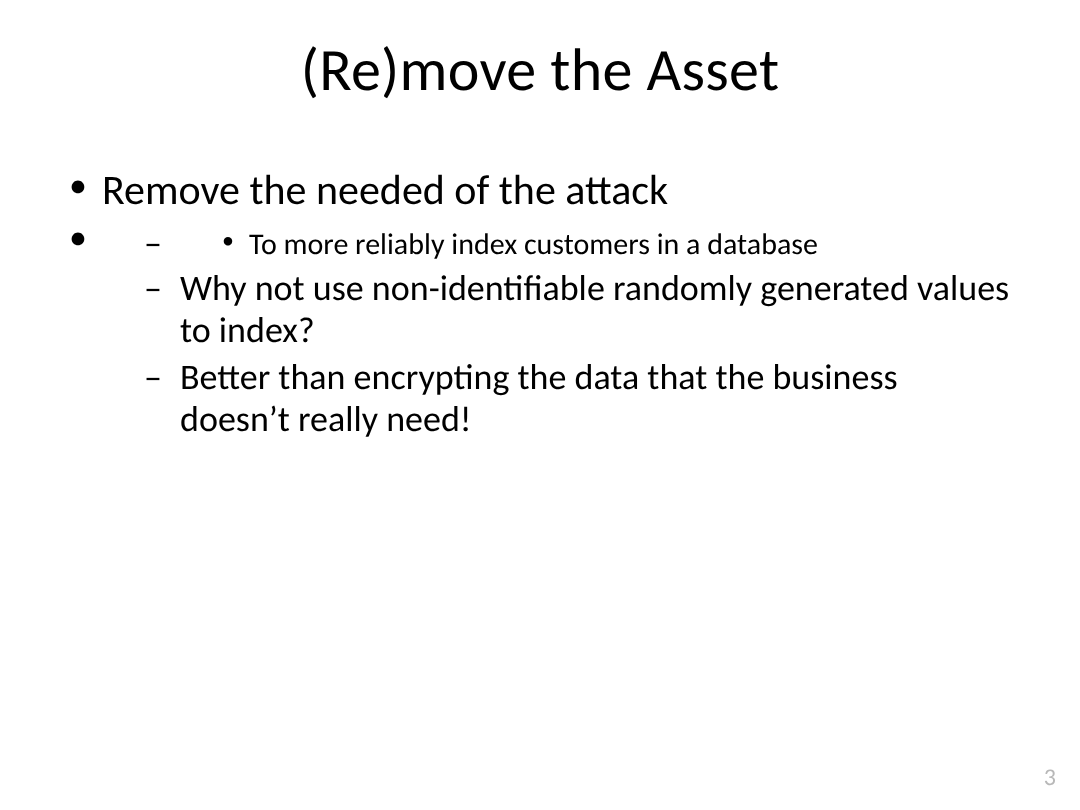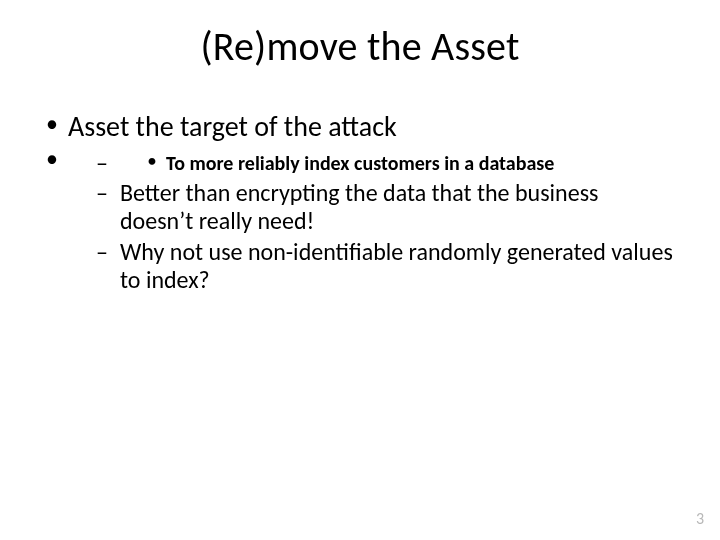--- a/index.html
+++ b/index.html
@@ -75,21 +75,20 @@
     list-style: none;
     margin: 0;
     padding: 2px 0 2px 28px;
   }
   ul.lvl3 > li {
     position: relative;
     padding-left: 18px;
     font-size: 20px;
     line-height: 1.2;
     margin-bottom: 0;
-    font-weight: bold;
   }
   ul.lvl3 > li::before {
     content: "•";
     position: absolute;
     left: 0;
     top: 0;
     font-size: 16px;
   }
   .page-number {
     position: absolute;
@@ -102,36 +101,36 @@
 </head>
 <body>
 
 <div class="slide">
 
   <div class="title">(Re)move the Asset</div>
 
   <div class="body">
     <ul class="lvl1">
       <li>
-        <span>Asset the target of the attack</span>
+        <span>Remove the needed of the attack</span>
       </li>
       <li>
         <ul class="lvl2">
           <li>
             <ul class="lvl3">
               <li>
                 <span>To more reliably index customers in a database</span>
               </li>
             </ul>
           </li>
           <li>
-            <span>Better than encrypting the data that the business doesn’t really need!</span>
+            <span>Why not use non-identifiable randomly generated values to index?</span>
           </li>
           <li>
-            <span>Why not use non-identifiable randomly generated values to index?</span>
+            <span>Better than encrypting the data that the business doesn’t really need!</span>
           </li>
         </ul>
       </li>
     </ul>
   </div>
 
   <div class="page-number">3</div>
 </div>
 
 </body></html>

